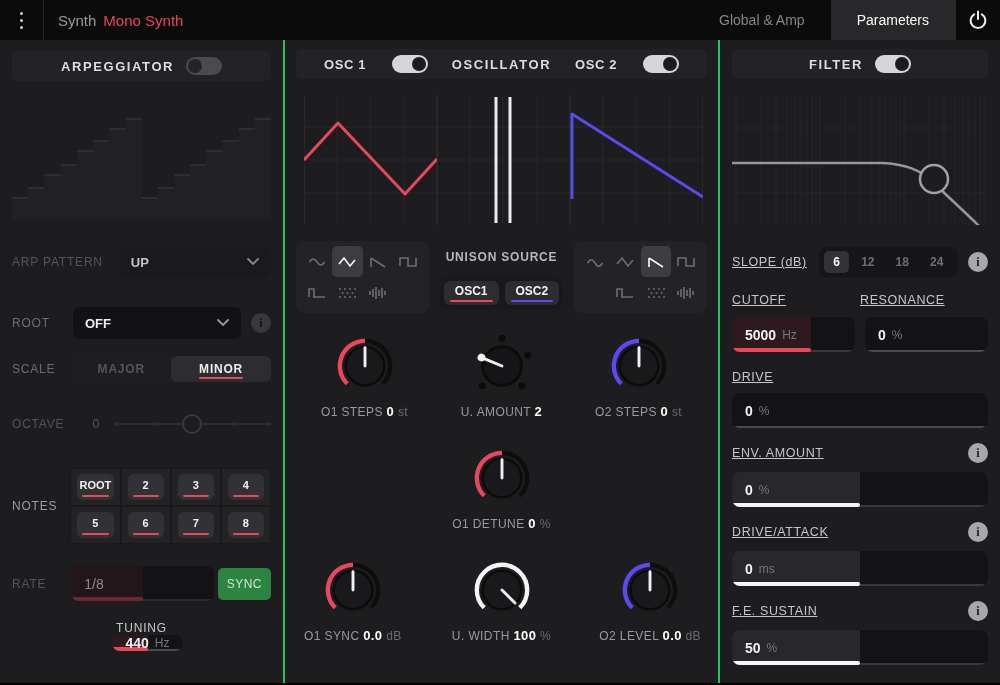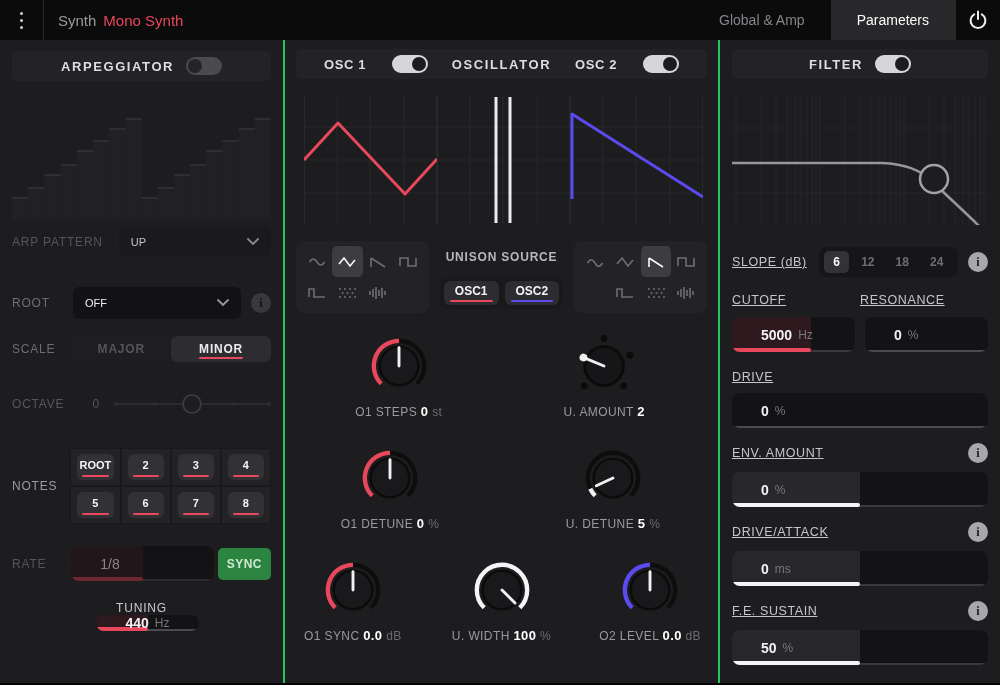--- a/index.html
+++ b/index.html
@@ -36,56 +36,56 @@
   .toggle.on{background:#d6d6d9;}
   .toggle.on::after{content:'';position:absolute;right:2px;top:2px;width:14px;height:14px;border-radius:50%;background:#1c1c1e;}
 
   
   .arp-viz{margin-top:12px;height:130px;}
   .row{display:flex;align-items:center;}
   .lbl{font-size:12px;letter-spacing:.8px;color:#6e6e72;}
   .lbl.dim{color:#55555a;}
   .lbl.bright{color:#cacace;}
   .dropdown{height:30px;border-radius:6px;display:flex;align-items:center;padding:0 12px;cursor:pointer;justify-content:space-between;}
-  .dd-value{font-size:11px;font-weight:400;color:#d6d6d9;}
+  .dd-value{font-size:13px;font-weight:700;color:#d6d6d9;}
   .info{width:20px;height:20px;border-radius:50%;display:flex;align-items:center;justify-content:center;font-size:12px;font-weight:700;cursor:pointer;flex:0 0 auto;font-family:"Liberation Serif",serif;}
   .info.dark{background:#39393d;color:#121214;}
   .info.light{background:#a8a8ac;color:#1d1d1f;}
 
   .segmented{flex:1;height:26px;background:#1e1e21;border-radius:6px;display:flex;}
   .seg-btn{flex:1;display:flex;align-items:center;justify-content:center;font-size:12px;font-weight:700;letter-spacing:.8px;color:#55555a;cursor:pointer;position:relative;border-radius:6px;}
   .seg-btn.active{background:#2d2d31;color:#ececee;}
   .seg-btn.active::after{content:'';position:absolute;bottom:3px;left:50%;transform:translateX(-50%);width:44px;height:2px;background:#e8475c;border-radius:1px;}
 
   .octave-slider{flex:1;height:20px;position:relative;margin-left:14px;cursor:pointer;}
   .octave-slider .line{position:absolute;left:0;right:0;top:9px;height:2px;background:#2d2d31;border-radius:1px;}
   .octave-slider .tick{position:absolute;top:8px;width:4px;height:4px;border-radius:50%;background:#2d2d31;}
   .octave-slider .thumb{position:absolute;top:0;width:20px;height:20px;border-radius:50%;border:2px solid #3a3a3e;background:#1d1d20;margin-left:-10px;}
 
   .notes-grid{flex:1;display:grid;grid-template-columns:repeat(4,1fr);background:#232326;border-radius:4px;overflow:hidden;}
   .note-cell{border:1px solid #19191b;padding:5px 6px;display:flex;align-items:center;justify-content:center;}
   .note-btn{width:100%;height:26px;background:#323236;border-radius:6px;color:#f4f4f6;font-size:11px;font-weight:700;display:flex;align-items:center;justify-content:center;position:relative;cursor:pointer;padding-bottom:4px;}
   .note-btn::after{content:'';position:absolute;left:5px;right:5px;bottom:3px;height:2px;border-radius:1px;background:#e8475c;}
 
   
-  .slider{position:relative;height:35px;background:#131316;border-radius:8px;overflow:hidden;display:flex;align-items:center;padding:0 29px;cursor:ew-resize;}
+  .slider{position:relative;height:35px;background:#131316;border-radius:8px;overflow:hidden;display:flex;align-items:center;padding:0 13px;cursor:ew-resize;}
   .slider .tint{position:absolute;left:0;top:0;bottom:0;width:var(--fill);}
   .slider.red .tint{background:rgba(232,71,92,.13);}
   .slider.red-dim .tint{background:rgba(232,71,92,.07);}
   .slider.white .tint{background:rgba(255,255,255,.09);}
   .slider .baseline{position:absolute;left:0;right:0;bottom:0;height:2px;background:#4a4a4f;}
   .slider .bar{position:absolute;left:0;bottom:0;height:4px;width:var(--fill);border-radius:0 2px 2px 0;}
   .slider.red .bar{background:#e8475c;}
   .slider.red-dim .bar{background:#6e2630;}
   .slider.white .bar{background:#f5f5f7;}
   .slider .val{font-size:14px;font-weight:700;color:#f2f2f4;position:relative;}
   .slider .unit{font-size:12px;color:#77777c;margin-left:6px;position:relative;}
   .slider.dimtext .val{color:#96818a;font-weight:400;}
 
-  .sync-btn{margin-left:auto;background:#2b8540;color:#cfe8d2;font-size:12px;font-weight:700;letter-spacing:.5px;padding:9px 9px;border-radius:5px;cursor:pointer;}
+  .sync-btn{margin-left:auto;background:#2b8540;color:#cfe8d2;font-size:12px;font-weight:400;letter-spacing:.5px;padding:9px 9px;border-radius:5px;cursor:pointer;}
 
   
   .osc-header{justify-content:space-between;padding:0 28px;}
   .osc-header .grp{display:flex;align-items:center;gap:26px;}
   .wave-row{display:flex;margin-left:8px;margin-top:16px;width:399px;}
   .wave-display{width:133px;height:130px;}
   .selector-row{display:flex;margin-top:16px;align-items:flex-start;}
   .wave-box{width:133px;height:72px;background:#232327;border-radius:8px;display:grid;grid-template-columns:repeat(4,1fr);grid-template-rows:1fr 1fr;padding:5px 6px;}
   .wave-icon{display:flex;align-items:center;justify-content:center;border-radius:5px;cursor:pointer;}
   .wave-icon svg{stroke:#6e6e73;fill:none;stroke-width:1.6;}
@@ -172,21 +172,21 @@
             <rect x="162" y="82" width="16.2" height="45"></rect>
             <rect x="178.2" y="72" width="16.2" height="55"></rect>
             <rect x="194.4" y="58" width="16.2" height="69"></rect>
             <rect x="210.6" y="48" width="16.2" height="79"></rect>
             <rect x="226.8" y="36" width="16.2" height="91"></rect>
             <rect x="243" y="26" width="16" height="101"></rect>
         </g>
         <path d="M0 105h16.2M16.2 95h16.2M32.4 82h16.2M48.6 72h16.2M64.8 58h16.2M81 48h16.2M97.2 36h16.2M113.4 26h16.2M129.6 105h16.2M145.8 95h16.2M162 82h16.2M178.2 72h16.2M194.4 58h16.2M210.6 48h16.2M226.8 36h16.2M243 26h16" stroke="#333338" stroke-width="1.6" fill="none"></path>
       </svg>
 
-      <div class="row" style="">
+      <div class="row" style="margin-top:20px;">
         <span class="lbl dim">ARP PATTERN</span>
         <div class="dropdown" style="flex:1;margin-left:16px;background:#1a1a1d;">
           <span class="dd-value" style="color:#c4c4c8;">UP</span>
           <svg width="12" height="8" viewBox="0 0 12 8">
               <path d="M1 1 L6 6 L11 1" stroke="#8a8a8e" stroke-width="1.8" fill="none" stroke-linecap="round"></path>
             </svg>
         </div>
       </div>
 
       <div class="row" style="margin-top:30px;">
@@ -435,40 +435,40 @@
                 <circle cx="52.5" cy="52.5" r="3.5"></circle>
               </g>
             <circle cx="32" cy="32" r="20" fill="#161618" stroke="#0b0b0c" stroke-width="3"></circle>
             <g transform="rotate(-67.5 32 32)">
               <line x1="32" y1="32" x2="32" y2="12" stroke="#f0f0f2" stroke-width="3" stroke-linecap="round"></line>
               <circle cx="32" cy="9" r="4" fill="#f0f0f2"></circle>
             </g>
           </svg>
           <span class="knob-label"><span>U. AMOUNT</span> <b>2</b></span>
         </div>
+        <div class="knob-cell">
+          <svg width="62" height="62" viewBox="0 0 64 64">
+            <path d="M13.62 50.38 A26 26 0 0 1 32 6" stroke="#5b4af0" stroke-width="4.5" fill="none"></path>
+            <path d="M32 6 A26 26 0 0 1 50.38 50.38" stroke="#0d0d0e" stroke-width="4.5" fill="none"></path>
+            <circle cx="32" cy="32" r="20" fill="#19191b" stroke="#0b0b0c" stroke-width="2.5"></circle>
+            <line x1="32" y1="32" x2="32" y2="13" stroke="#f0f0f2" stroke-width="3" stroke-linecap="round"></line>
+          </svg>
+          <span class="knob-label"><span>O2 STEPS</span> <b>0</b> <span class="u">st</span></span>
+        </div>
       </div>
 
       <div class="knob-row">
         <div class="knob-cell">
           <svg width="62" height="62" viewBox="0 0 64 64">
             <path d="M13.62 50.38 A26 26 0 0 1 32 6" stroke="#e8475c" stroke-width="4.5" fill="none"></path>
             <path d="M32 6 A26 26 0 0 1 50.38 50.38" stroke="#0d0d0e" stroke-width="4.5" fill="none"></path>
             <circle cx="32" cy="32" r="20" fill="#19191b" stroke="#0b0b0c" stroke-width="2.5"></circle>
             <line x1="32" y1="32" x2="32" y2="13" stroke="#f0f0f2" stroke-width="3" stroke-linecap="round"></line>
           </svg>
           <span class="knob-label"><span>O1 DETUNE</span> <b>0</b> <span class="u">%</span></span>
-        </div>
-        <div class="knob-cell">
-          <svg width="62" height="62" viewBox="0 0 64 64">
-            <path d="M13.62 50.38 A26 26 0 0 1 8.44 42.99" stroke="#f0f0f2" stroke-width="4.5" fill="none"></path>
-            <path d="M8.44 42.99 A26 26 0 1 1 50.38 50.38" stroke="#0d0d0e" stroke-width="4.5" fill="none"></path>
-            <circle cx="32" cy="32" r="20" fill="#19191b" stroke="#0b0b0c" stroke-width="2.5"></circle>
-            <line x1="32" y1="32" x2="32" y2="13" stroke="#f0f0f2" stroke-width="3" stroke-linecap="round" transform="rotate(-115 32 32)"></line>
-          </svg>
-          <span class="knob-label"><span>U. DETUNE</span> <b>5</b> <span class="u">%</span></span>
         </div>
       </div>
 
       <div class="knob-row">
         <div class="knob-cell">
           <svg width="62" height="62" viewBox="0 0 64 64">
             <path d="M13.62 50.38 A26 26 0 0 1 32 6" stroke="#e8475c" stroke-width="4.5" fill="none"></path>
             <path d="M32 6 A26 26 0 0 1 50.38 50.38" stroke="#0d0d0e" stroke-width="4.5" fill="none"></path>
             <circle cx="32" cy="32" r="20" fill="#19191b" stroke="#0b0b0c" stroke-width="2.5"></circle>
             <line x1="32" y1="32" x2="32" y2="13" stroke="#f0f0f2" stroke-width="3" stroke-linecap="round"></line>

